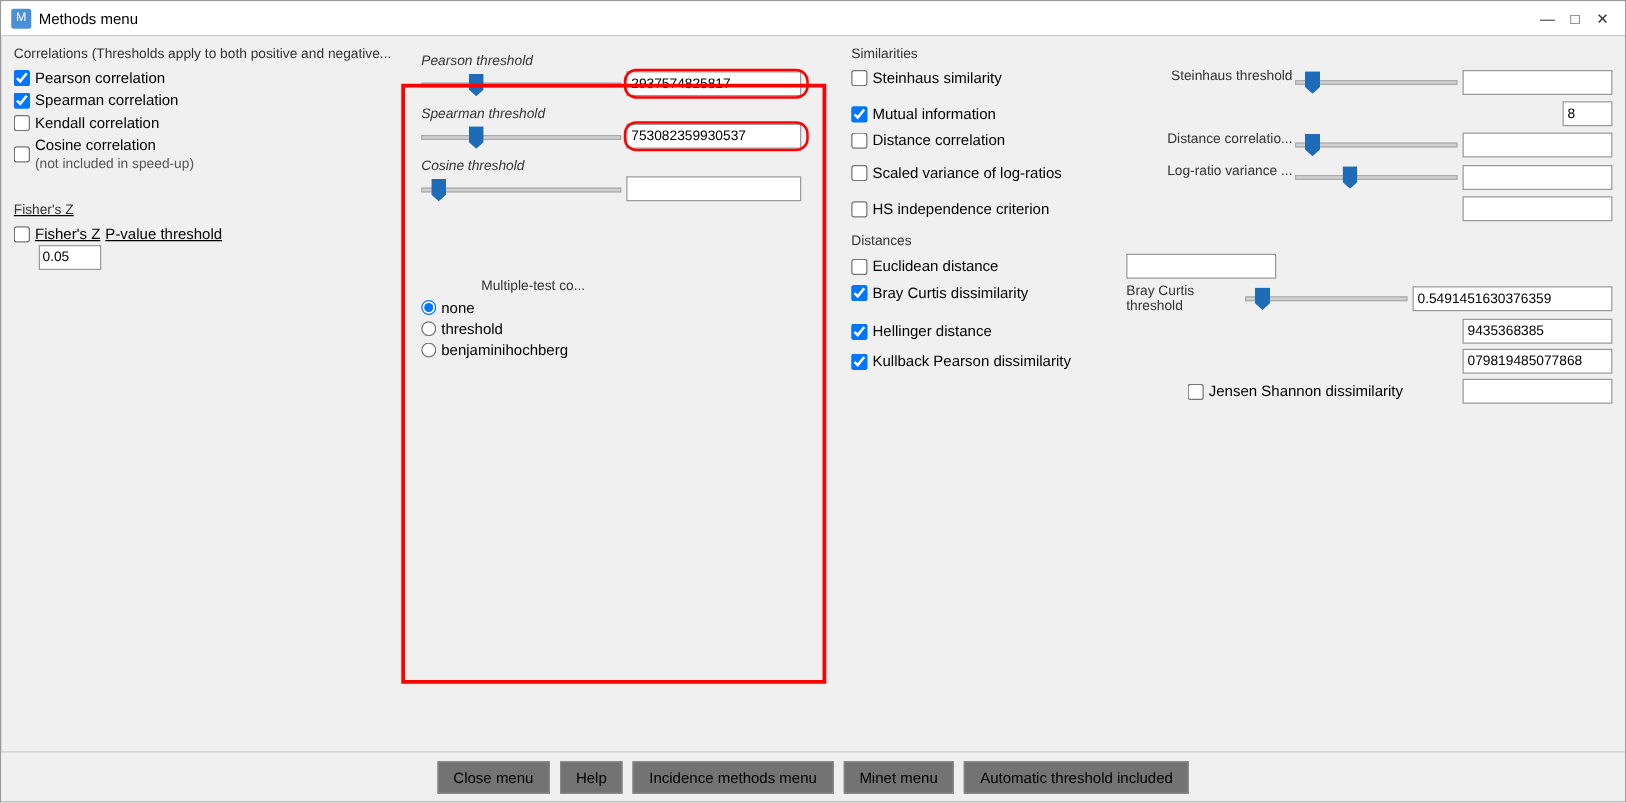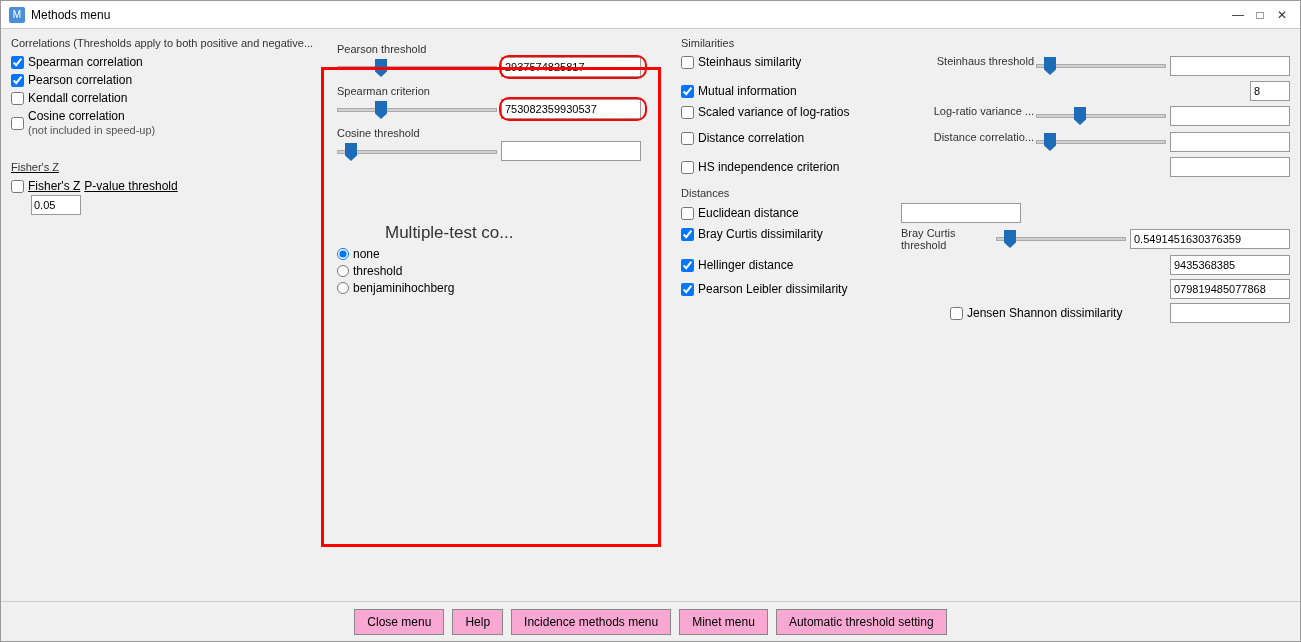--- a/index.html
+++ b/index.html
@@ -145,20 +145,21 @@
     }
 
     .threshold-block {
       margin: 6px 0;
     }
 
     .threshold-label {
       font-size: 11px;
       color: #333;
       margin-bottom: 2px;
+      font-style: italic;
     }
 
     .slider-row {
       display: flex;
       gap: 4px;
     }
 
     .slider-container {
       position: relative;
       width: 160px;
@@ -194,21 +195,21 @@
       padding: 1px 3px;
       background: white;
     }
 
     
     .multitest-block {
       margin-top: 16px;
     }
 
     .multitest-label {
-      font-size: 17px;
+      font-size: 11px;
       color: #333;
       margin-bottom: 4px;
       padding-left: 48px;
     }
 
     .radio-row {
       display: flex;
       align-items: center;
       gap: 4px;
       margin: 3px 0;
@@ -273,21 +274,21 @@
       align-items: center;
       justify-content: center;
       gap: 8px;
       height: 40px;
     }
 
     .action-btn {
       height: 26px;
       padding: 0 12px;
       border: 1px solid #888;
-      background: #f9a8d4;
+      background: #737373;
       font-size: 12px;
       cursor: pointer;
       white-space: nowrap;
     }
 
     .small-slider-container {
       position: relative;
       width: 130px;
       height: 22px;
     }
@@ -330,26 +331,26 @@
 
     <div class="highlight-box"></div>
 
     <div class="main-grid">
 
       <div class="left-col">
         <div class="section-header">Correlations (Thresholds apply to both positive and negative...</div>
 
         <div class="checkbox-row">
           <input type="checkbox" checked="" style="">
-          <span class="checkbox-label">Spearman correlation</span>
+          <span class="checkbox-label">Pearson correlation</span>
         </div>
 
         <div class="checkbox-row">
           <input type="checkbox" checked="" style="">
-          <span class="checkbox-label">Pearson correlation</span>
+          <span class="checkbox-label">Spearman correlation</span>
         </div>
 
         <div class="checkbox-row">
           <input type="checkbox" style="">
           <span class="checkbox-label">Kendall correlation</span>
         </div>
 
         <div class="checkbox-row">
           <input type="checkbox" style="">
           <span class="checkbox-label">
@@ -381,21 +382,21 @@
               <div class="slider-thumb" style="left: 38px;"></div>
             </div>
             <div style="position:relative; display:inline-block;">
               <span style="position:absolute; top:-2px; left:-2px; width:148px; height:24px; border: 2px solid red; border-radius: 10px; pointer-events:none; z-index:5;"></span>
               <input type="text" class="threshold-value-input" value="2937574825817" style="">
             </div>
           </div>
         </div>
 
         <div class="threshold-block">
-          <div class="threshold-label">Spearman criterion</div>
+          <div class="threshold-label">Spearman threshold</div>
           <div class="slider-row">
             <div class="slider-container">
               <div class="slider-track"></div>
               <div class="slider-thumb" style="left: 38px;"></div>
             </div>
             <div style="position:relative; display:inline-block;">
               <span style="position:absolute; top:-2px; left:-2px; width:148px; height:24px; border: 2px solid red; border-radius: 10px; pointer-events:none; z-index:5;"></span>
               <input type="text" class="threshold-value-input" value="753082359930537" style="">
             </div>
           </div>
@@ -457,51 +458,51 @@
               <span>Mutual information</span>
             </div>
             <div>
               <input type="text" class="sim-value-input mutual-info-input" style="width: 40px;" value="8">
             </div>
           </div>
 
           <div style="display:flex; align-items:flex-start; justify-content:space-between; margin: 4px 0;">
             <div class="sim-left">
               <input type="checkbox" style="">
+              <span>Distance correlation</span>
+            </div>
+            <div class="sim-right">
+              <span class="threshold-name">Distance correlatio...</span>
+              <div class="sim-slider-row">
+                <div class="slider-container small-slider-container">
+                  <div class="slider-track"></div>
+                  <div class="slider-thumb" style="left: 8px;"></div>
+                </div>
+                <input type="text" class="sim-value-input" value="" style="">
+              </div>
+            </div>
+          </div>
+
+          <div style="display:flex; align-items:flex-start; justify-content:space-between; margin: 4px 0;">
+            <div class="sim-left">
+              <input type="checkbox" style="">
               <span>Scaled variance of log-ratios</span>
             </div>
             <div class="sim-right">
               <span class="threshold-name">Log-ratio variance ...</span>
               <div class="sim-slider-row">
                 <div class="slider-container small-slider-container">
                   <div class="slider-track"></div>
                   <div class="slider-thumb" style="left: 38px;"></div>
                 </div>
                 <input type="text" class="sim-value-input" value="" style="">
               </div>
             </div>
           </div>
 
-          <div style="display:flex; align-items:flex-start; justify-content:space-between; margin: 4px 0;">
-            <div class="sim-left">
-              <input type="checkbox" style="">
-              <span>Distance correlation</span>
-            </div>
-            <div class="sim-right">
-              <span class="threshold-name">Distance correlatio...</span>
-              <div class="sim-slider-row">
-                <div class="slider-container small-slider-container">
-                  <div class="slider-track"></div>
-                  <div class="slider-thumb" style="left: 8px;"></div>
-                </div>
-                <input type="text" class="sim-value-input" value="" style="">
-              </div>
-            </div>
-          </div>
-
           <div style="display:flex; align-items:center; justify-content:space-between; margin: 4px 0;">
             <div class="sim-left">
               <input type="checkbox" style="">
               <span>HS independence criterion</span>
             </div>
             <input type="text" class="sim-value-input" value="" style="">
           </div>
         </div>
 
         <div class="distances-section">
@@ -536,21 +537,21 @@
             <div class="sim-left">
               <input type="checkbox" checked="" style="">
               <span>Hellinger distance</span>
             </div>
             <input type="text" class="sim-value-input" value="9435368385" style="">
           </div>
 
           <div style="display:flex; align-items:center; justify-content:space-between; margin: 4px 0;">
             <div class="sim-left">
               <input type="checkbox" checked="" style="">
-              <span>Pearson Leibler dissimilarity</span>
+              <span>Kullback Pearson dissimilarity</span>
             </div>
             <input type="text" class="sim-value-input" value="079819485077868" style="">
           </div>
 
           <div style="display:flex; align-items:center; justify-content:flex-end; margin: 4px 0;">
             <div class="sim-left">
               <input type="checkbox" style="">
               <span>Jensen Shannon dissimilarity</span>
             </div>
             <input type="text" class="sim-value-input" value="" style="">
@@ -559,15 +560,15 @@
       </div>
 
     </div>
   </div>
 
   <div class="bottom-bar">
     <button class="action-btn">Close menu</button>
     <button class="action-btn">Help</button>
     <button class="action-btn">Incidence methods menu</button>
     <button class="action-btn">Minet menu</button>
-    <button class="action-btn">Automatic threshold setting</button>
+    <button class="action-btn">Automatic threshold included</button>
   </div>
 </div>
 
 </body></html>

